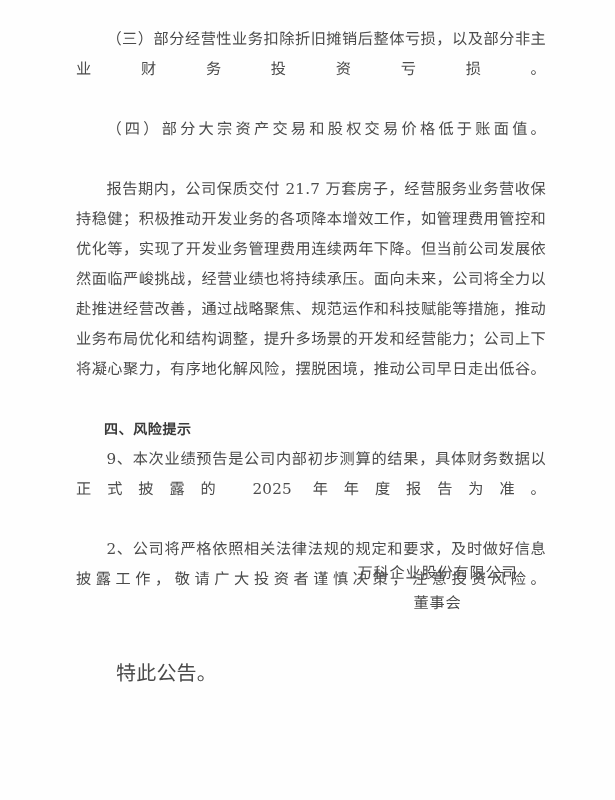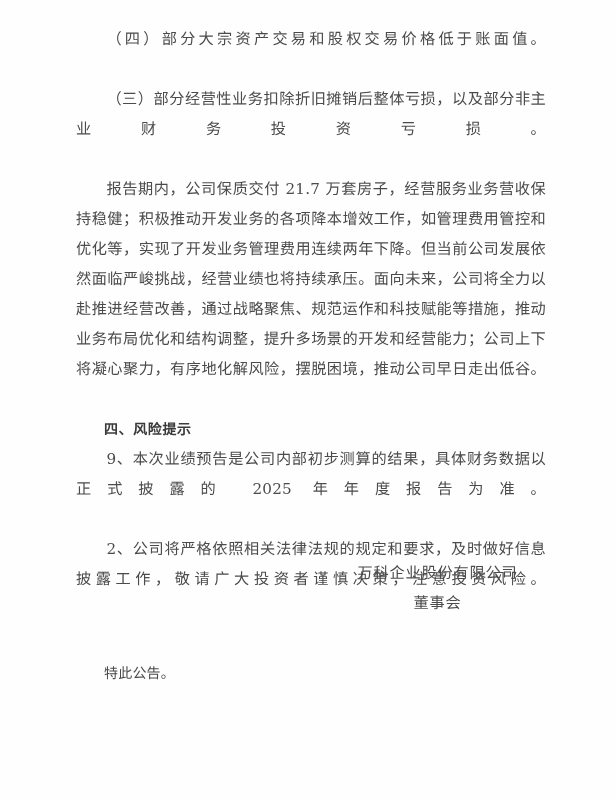--- a/index.html
+++ b/index.html
@@ -60,21 +60,21 @@
     line-height: 30px;
     text-indent: 2em;
     margin: 0;
     font-weight: bold;
     color: #3a3a3a;
     letter-spacing: 0.6px;
   }
 
   
   .closing {
-    font-size: 14px;
+    font-size: 20px;
     line-height: 30px;
     text-indent: 2em;
     margin: 0;
     color: #4b4b4b;
     letter-spacing: 0.2px;
   }
 
   
   .signature {
     position: absolute;
@@ -97,23 +97,23 @@
   
   .gap-closing { height: 34px; }
 </style>
 </head>
 <body>
 
 <div class="page">
 
   <div class="content">
 
+    <p class="para">（三）部分经营性业务扣除折旧摊销后整体亏损，以及部分非主业财务投资亏损。</p>
+
     <p class="para">（四）部分大宗资产交易和股权交易价格低于账面值。</p>
-
-    <p class="para">（三）部分经营性业务扣除折旧摊销后整体亏损，以及部分非主业财务投资亏损。</p>
 
     <p class="para">报告期内，公司保质交付 21.7 万套房子，经营服务业务营收保持稳健；积极推动开发业务的各项降本增效工作，如管理费用管控和优化等，实现了开发业务管理费用连续两年下降。但当前公司发展依然面临严峻挑战，经营业绩也将持续承压。面向未来，公司将全力以赴推进经营改善，通过战略聚焦、规范运作和科技赋能等措施，推动业务布局优化和结构调整，提升多场景的开发和经营能力；公司上下将凝心聚力，有序地化解风险，摆脱困境，推动公司早日走出低谷。</p>
 
     <p class="heading">四、风险提示</p>
 
     <p class="para">9、本次业绩预告是公司内部初步测算的结果，具体财务数据以正式披露的 2025 年年度报告为准。</p>
 
     <p class="para">2、公司将严格依照相关法律法规的规定和要求，及时做好信息披露工作，敬请广大投资者谨慎决策，注意投资风险。</p>
 
     <div class="gap-closing"></div>

